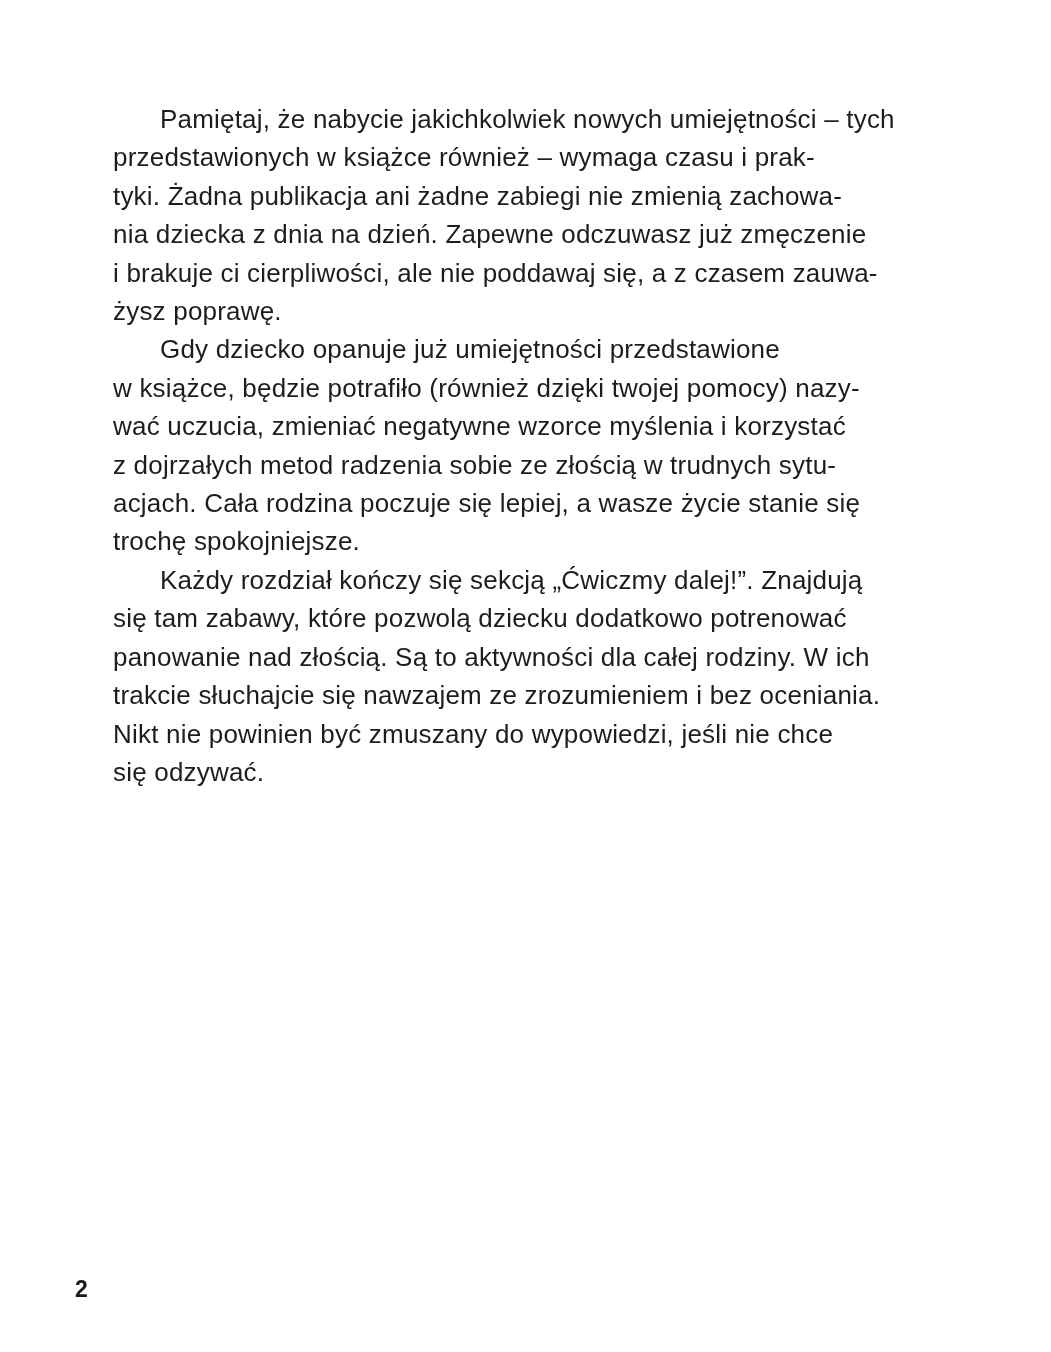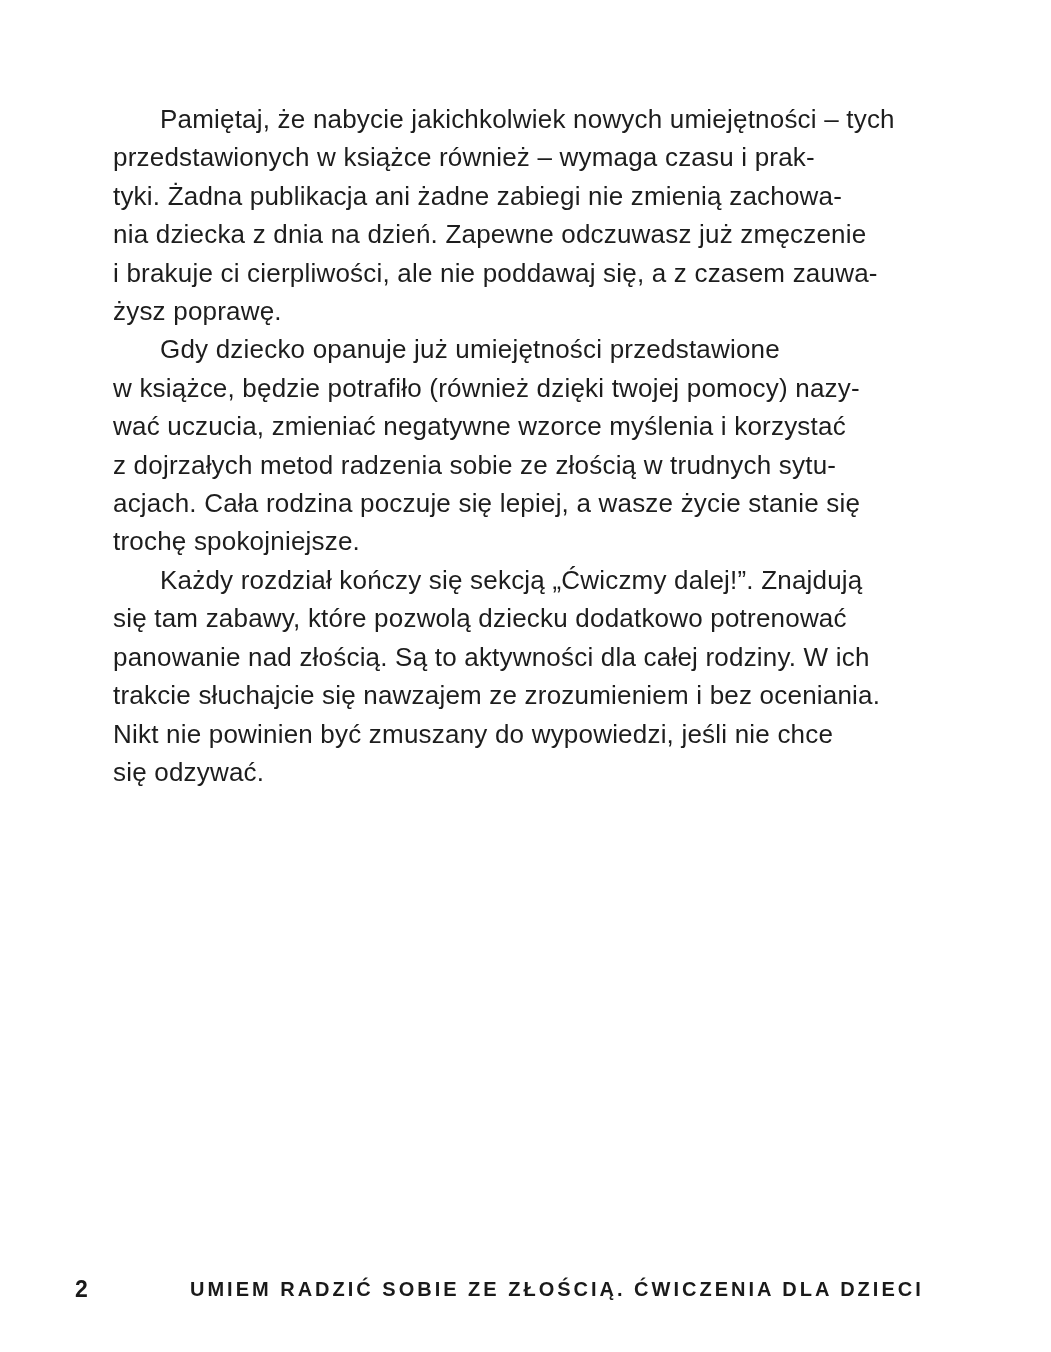--- a/index.html
+++ b/index.html
@@ -80,16 +80,15 @@
     <p class="paragraph">Każdy rozdział kończy się sekcją „Ćwiczmy dalej!”. Znajdują
 się tam zabawy, które pozwolą dziecku dodatkowo potrenować
 panowanie nad złością. Są to aktywności dla całej rodziny. W ich
 trakcie słuchajcie się nawzajem ze zrozumieniem i bez oceniania.
 Nikt nie powinien być zmuszany do wypowiedzi, jeśli nie chce
 się odzywać.</p>
   </div>
 
   <div class="page-footer">
     <span class="page-number">2</span>
-    <span class="running-title">UMIEM RADZIĆ SOBIE ZE ZŁOŚCIĄ. ĆWICZENIA DLA DZIECI</span>
   </div>
 
 </div>
 
 </body></html>

